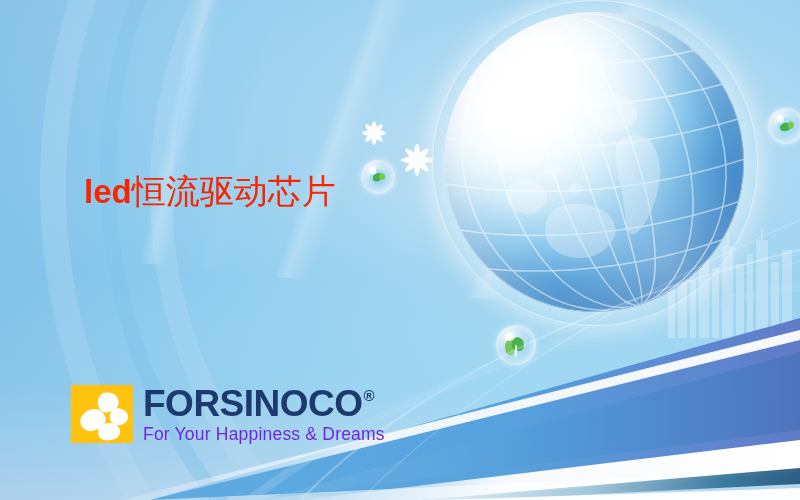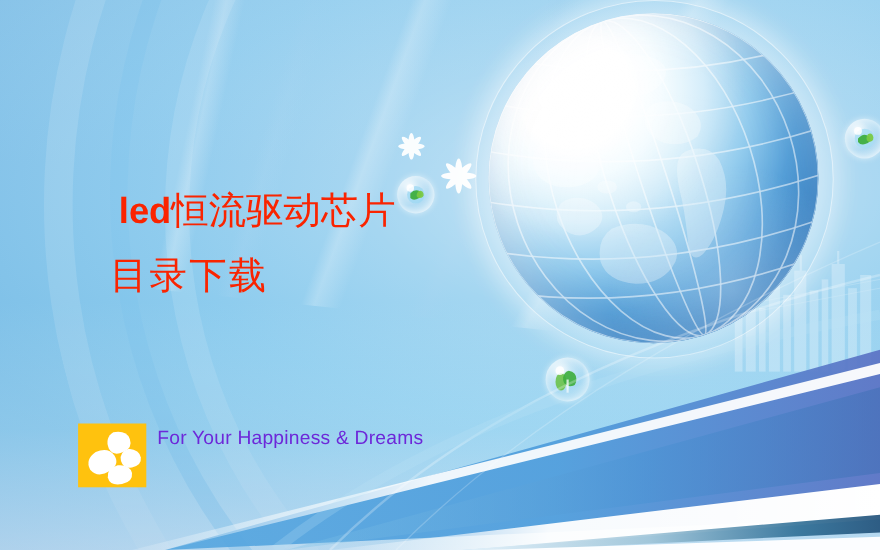--- a/index.html
+++ b/index.html
@@ -150,21 +150,21 @@
     position: absolute;
     left: 84px;
     top: 162px;
     color: #fa2400;
     font-size: 34px;
     line-height: 59px;
     letter-spacing: 0px;
     white-space: nowrap;
     font-family: "Liberation Serif", "DejaVu Serif", serif;
   }
-  .headline .line1 { display: block; margin-left: 24px; }
+  .headline .line1 { display: block; }
   .headline .line1 .latin {
     font-family: "Liberation Sans", "DejaVu Sans", sans-serif;
     font-weight: bold;
     font-size: 33px;
   }
   .headline .line2 {
     display: block;
     padding-left: 16px;
     letter-spacing: 2px;
   }
@@ -383,32 +383,35 @@
 
     <g fill="none" opacity="0.5">
       <path d="M300 500 Q470 330 800 250" stroke="#ffffff" stroke-width="2.2" opacity="0.5"></path>
       <path d="M250 500 Q440 350 800 286" stroke="#bfe4f7" stroke-width="9" opacity="0.45"></path>
       <path d="M360 500 Q520 340 800 220" stroke="#ffffff" stroke-width="1.2" opacity="0.4"></path>
     </g>
   </svg>
 
   <div class="headline">
     <span class="line1"><span class="latin">led</span><span>恒流驱动芯片</span></span>
-    <span class="line2">目录下载</span>
   </div>
 
   <div class="logo">
     <div class="logo-mark">
       <svg width="62" height="58" viewBox="0 0 62 58">
         <g fill="#ffffff">
           <path d="M32 8 q12 -2 15 6 q3 8 -6 12 q-9 4 -13 -3 q-4 -10 4 -15z"></path>
           <path d="M46 23 q10 1 11 8 q1 7 -8 9 q-8 1 -10 -6 q-2 -8 7 -11z"></path>
           <path d="M36 38 q11 -1 13 7 q1 8 -9 10 q-11 2 -13 -6 q-1 -8 9 -11z"></path>
           <path d="M16 26 q11 -5 17 3 q5 8 -4 14 q-11 7 -18 -1 q-5 -9 5 -16z"></path>
         </g>
       </svg>
     </div>
     <div class="logo-text">
+      <div class="logo-wordmark">
+        <span>FORSINOCO</span>
+        <span class="logo-reg">®</span>
+      </div>
       <div class="logo-tagline">For Your Happiness &amp; Dreams</div>
     </div>
   </div>
 
 </div>
 
 </body></html>

